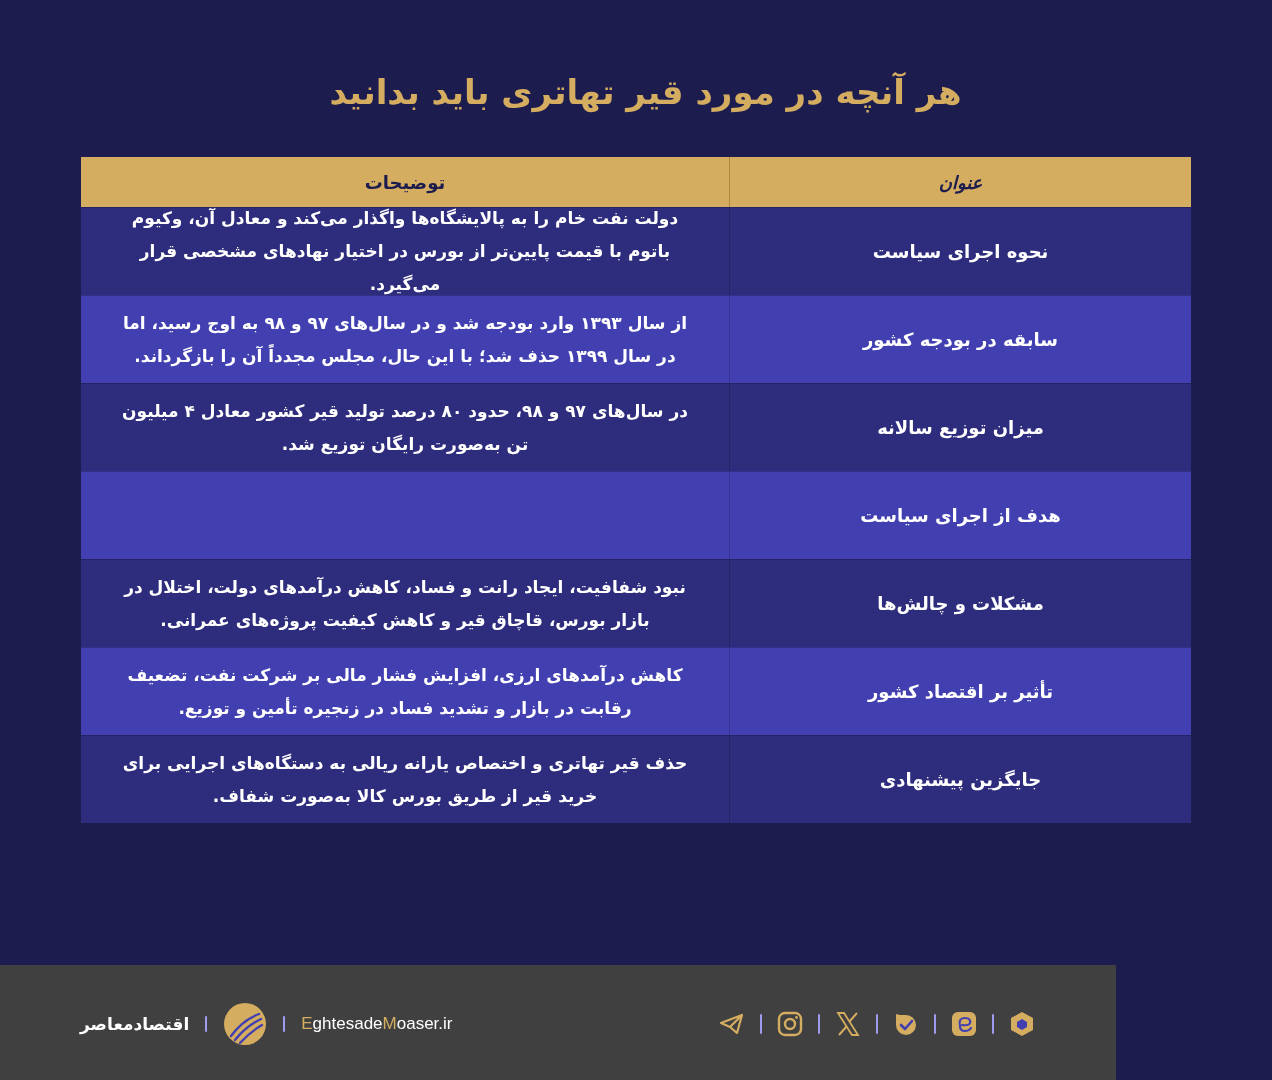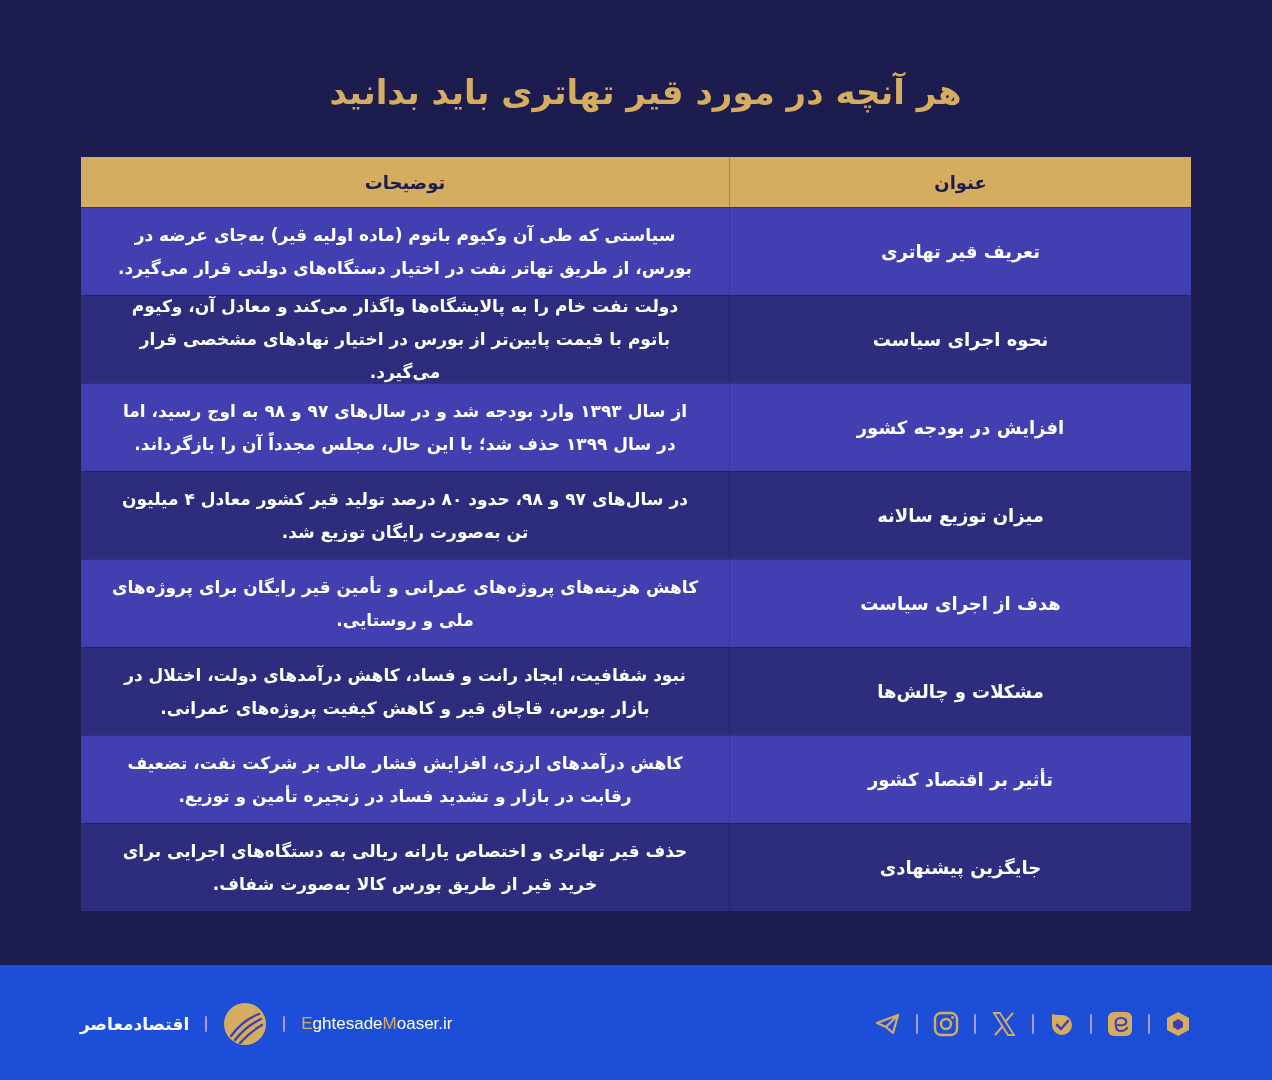--- a/index.html
+++ b/index.html
@@ -53,30 +53,30 @@
     font-weight: bold;
     line-height: 33px;
     padding: 8px 30px;
     text-align: center;
   }
   .row.header .cell-title,
   .row.header .cell-desc {
     color: #1d1c4f;
     font-size: 18px;
   }
-  .row.header .cell-title { border-left: 1px solid rgba(120,90,30,0.45); }
+  .row.header .cell-title { border-left: 1px solid rgba(120,90,30,0.45); font-style: italic; }
   .row.odd { background: #4240b1; }
   .row.even { background: #2e2c7c; }
   .row + .row { border-top: 1px solid rgba(20,20,60,0.35); }
 
   .footer {
     position: absolute;
     top: 965px; left: 0;
-    width: 1272px; height: 115px;
-    background: #1d4ed8;
+    width: 1116px; height: 115px;
+    background: #404040;
   }
   .brand {
     position: absolute;
     left: 80px; top: 37px;
     height: 44px;
     display: flex; align-items: center;
     gap: 16px;
   }
   .brand-fa {
     color: #ffffff;
@@ -114,39 +114,34 @@
 </head>
 <body>
 
 <div class="title">هر آنچه در مورد قیر تهاتری باید بدانید</div>
 
 <div class="table">
   <div class="row header">
     <div class="cell-title">عنوان</div>
     <div class="cell-desc">توضیحات</div>
   </div>
-  <div class="row odd">
-    <div class="cell-title">تعریف قیر تهاتری</div>
-    <div class="cell-desc">سیاستی که طی آن وکیوم باتوم (ماده اولیه قیر) به‌جای عرضه در بورس، از طریق تهاتر نفت در اختیار دستگاه‌های دولتی قرار می‌گیرد.</div>
-  </div>
   <div class="row even">
     <div class="cell-title">نحوه اجرای سیاست</div>
     <div class="cell-desc">دولت نفت خام را به پالایشگاه‌ها واگذار می‌کند و معادل آن، وکیوم باتوم با قیمت پایین‌تر از بورس در اختیار نهادهای مشخصی قرار می‌گیرد.</div>
   </div>
   <div class="row odd">
-    <div class="cell-title">افزایش در بودجه کشور</div>
+    <div class="cell-title">سابقه در بودجه کشور</div>
     <div class="cell-desc">از سال ۱۳۹۳ وارد بودجه شد و در سال‌های ۹۷ و ۹۸ به اوج رسید، اما در سال ۱۳۹۹ حذف شد؛ با این حال، مجلس مجدداً آن را بازگرداند.</div>
   </div>
   <div class="row even">
     <div class="cell-title">میزان توزیع سالانه</div>
     <div class="cell-desc">در سال‌های ۹۷ و ۹۸، حدود ۸۰ درصد تولید قیر کشور معادل ۴ میلیون تن به‌صورت رایگان توزیع شد.</div>
   </div>
   <div class="row odd">
     <div class="cell-title">هدف از اجرای سیاست</div>
-    <div class="cell-desc">کاهش هزینه‌های پروژه‌های عمرانی و تأمین قیر رایگان برای پروژه‌های ملی و روستایی.</div>
   </div>
   <div class="row even">
     <div class="cell-title">مشکلات و چالش‌ها</div>
     <div class="cell-desc">نبود شفافیت، ایجاد رانت و فساد، کاهش درآمدهای دولت، اختلال در بازار بورس، قاچاق قیر و کاهش کیفیت پروژه‌های عمرانی.</div>
   </div>
   <div class="row odd">
     <div class="cell-title">تأثیر بر اقتصاد کشور</div>
     <div class="cell-desc">کاهش درآمدهای ارزی، افزایش فشار مالی بر شرکت نفت، تضعیف رقابت در بازار و تشدید فساد در زنجیره تأمین و توزیع.</div>
   </div>
   <div class="row even">

